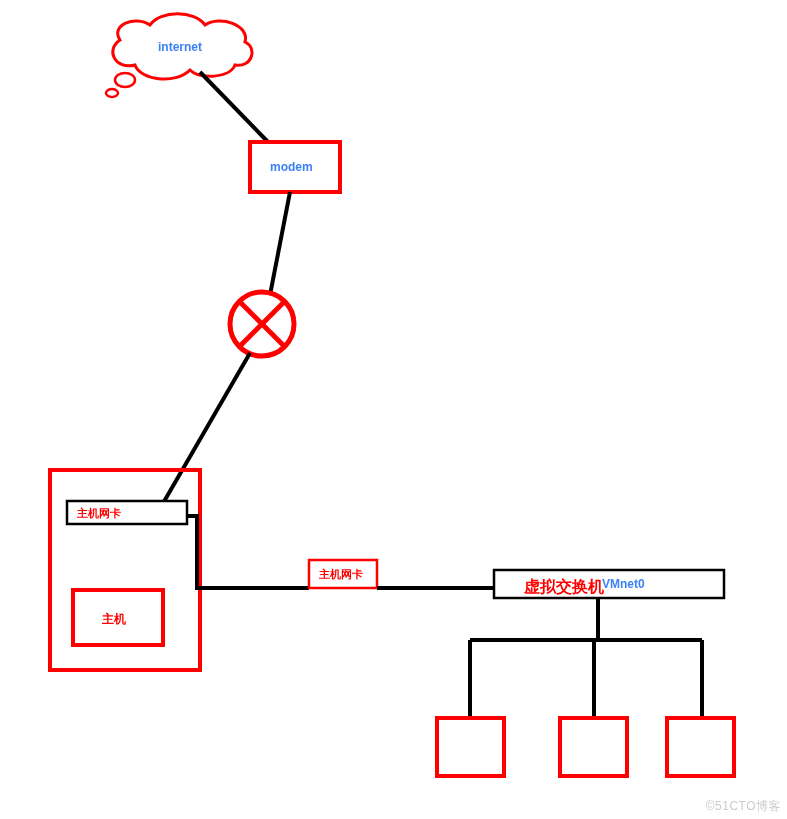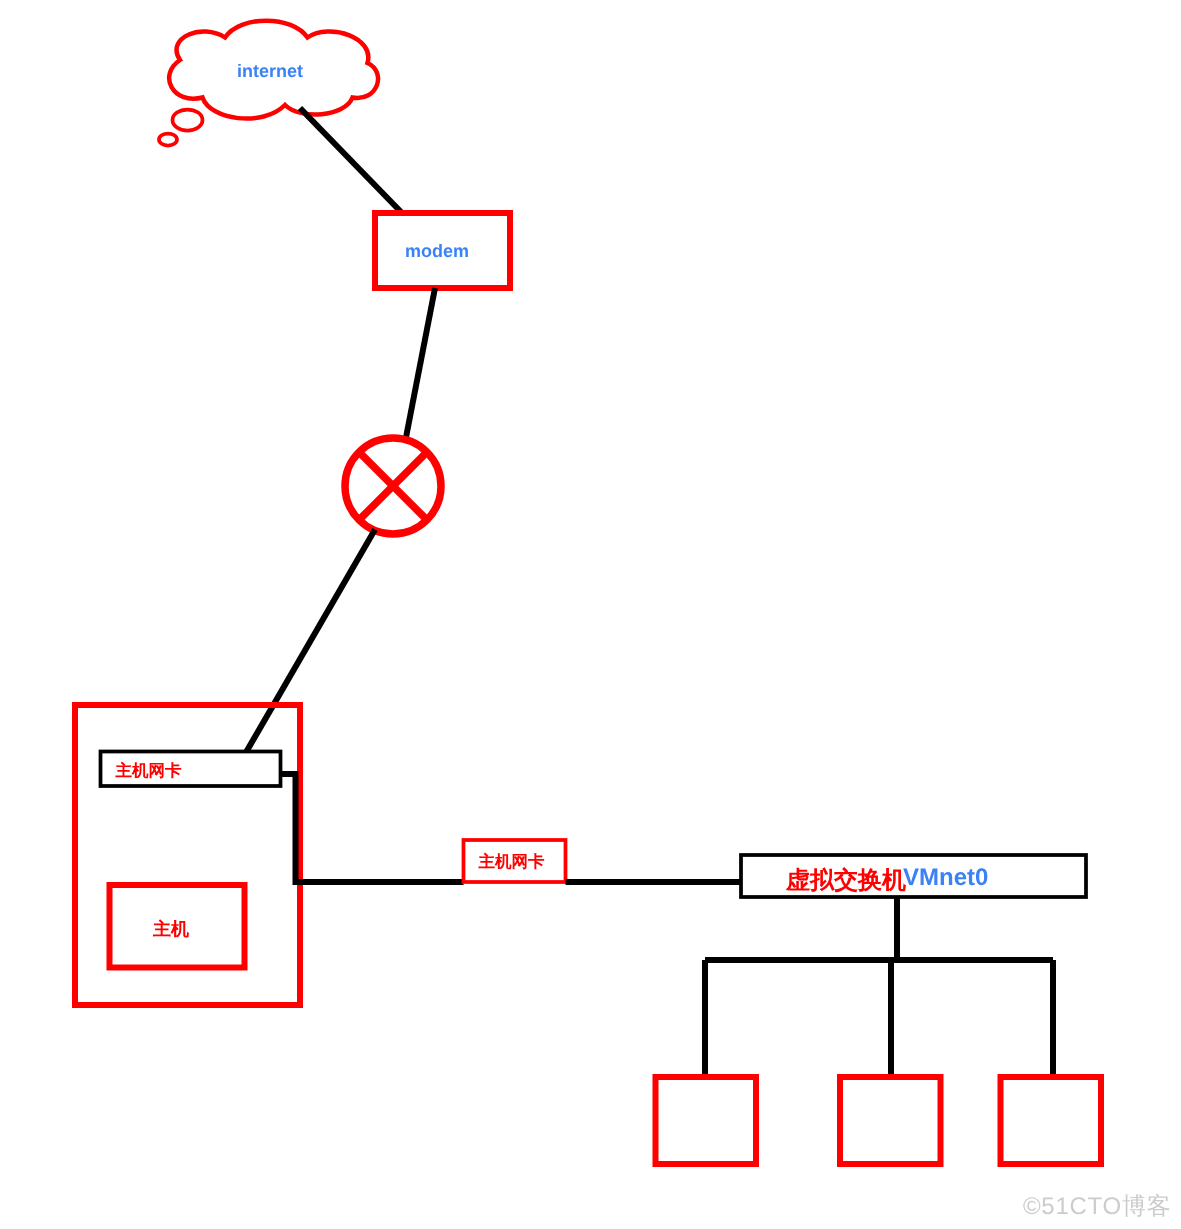--- a/index.html
+++ b/index.html
@@ -17,21 +17,21 @@
       font-size: 12px;
       font-weight: bold;
       color: #3b82f6;
       white-space: nowrap;
     }
     .lbl-red { color: #ff0000; }
     .watermark {
       position: absolute;
       right: 6px;
       bottom: 4px;
-      font-size: 16px;
+      font-size: 12px;
       color: #cccccc;
       letter-spacing: 0.5px;
     }
   </style>
 </head>
 <body>
 
 <svg class="diagram" width="787" height="819">
 
   <g>
@@ -85,15 +85,15 @@
   <rect x="560" y="718" width="67" height="58" fill="#fff" stroke="#ff0000" stroke-width="4"></rect>
   <rect x="667" y="718" width="67" height="58" fill="#fff" stroke="#ff0000" stroke-width="4"></rect>
 </svg>
 
 <div class="lbl" style="left:158px; top:40px;">internet</div>
 <div class="lbl" style="left:270px; top:160px;text-align:center;">modem</div>
 <div class="lbl lbl-red" style="left:77px; top:506px; font-size:11px;">主机网卡</div>
 <div class="lbl lbl-red" style="left:102px; top:611px;text-align:right;">主机</div>
 <div class="lbl lbl-red" style="left:319px; top:567px; font-size:11px;">主机网卡</div>
 <div class="lbl lbl-red" style="left:524px; top:577px; font-size:16px;">虚拟交换机</div>
-<div class="lbl" style="left:602px; top:577px; font-size:16px;">VMnet0</div>
+<div class="lbl" style="left:602px; top:577px; font-size:12px;">VMnet0</div>
 
 <div class="watermark">©51CTO博客</div>
 
 </body></html>

